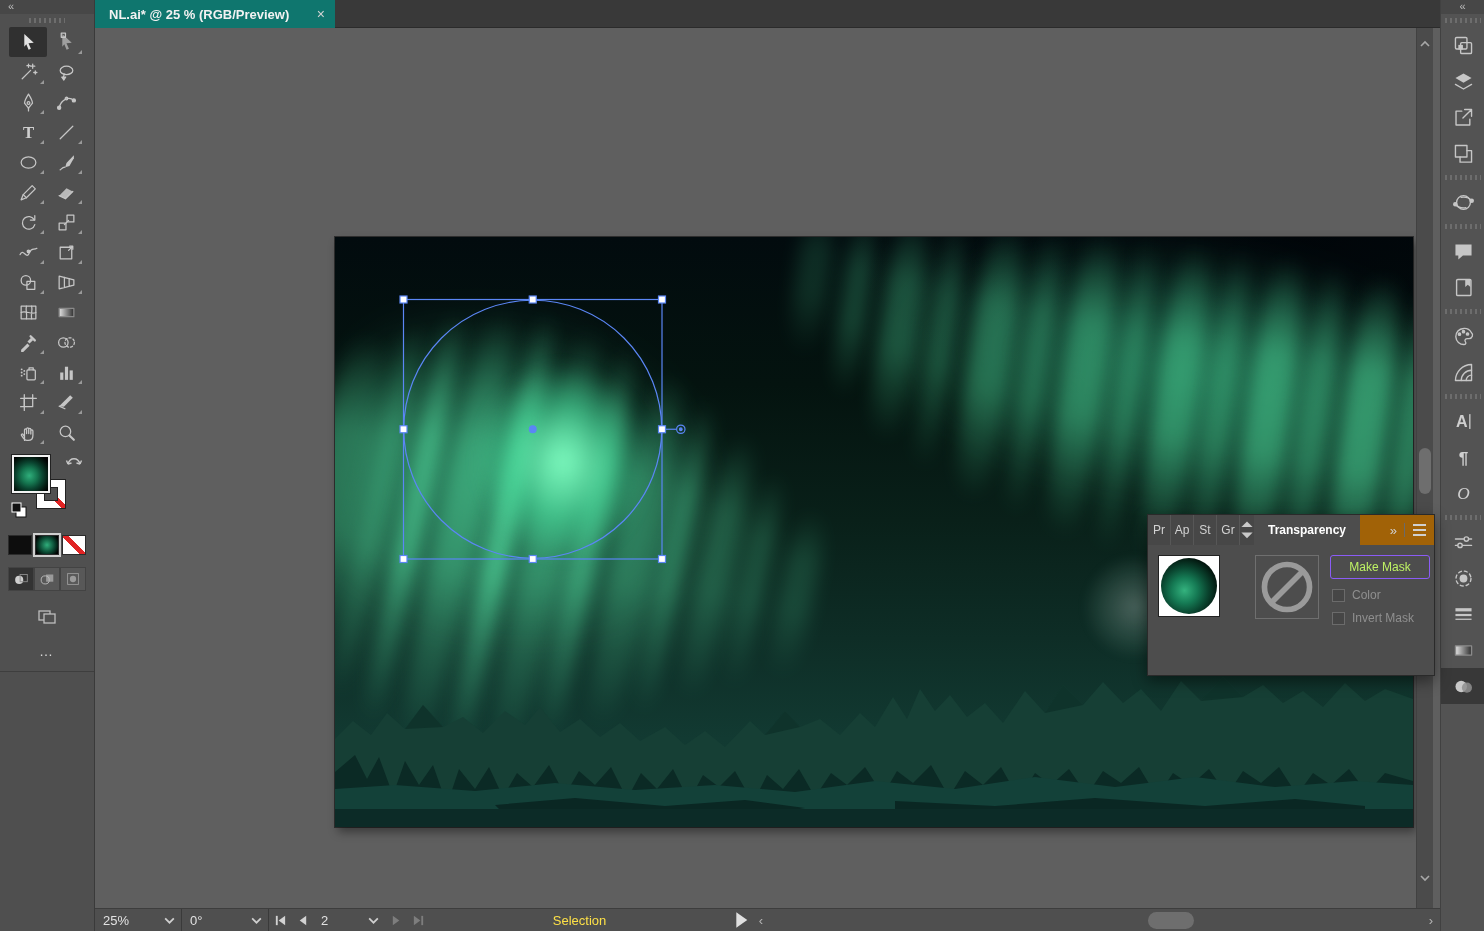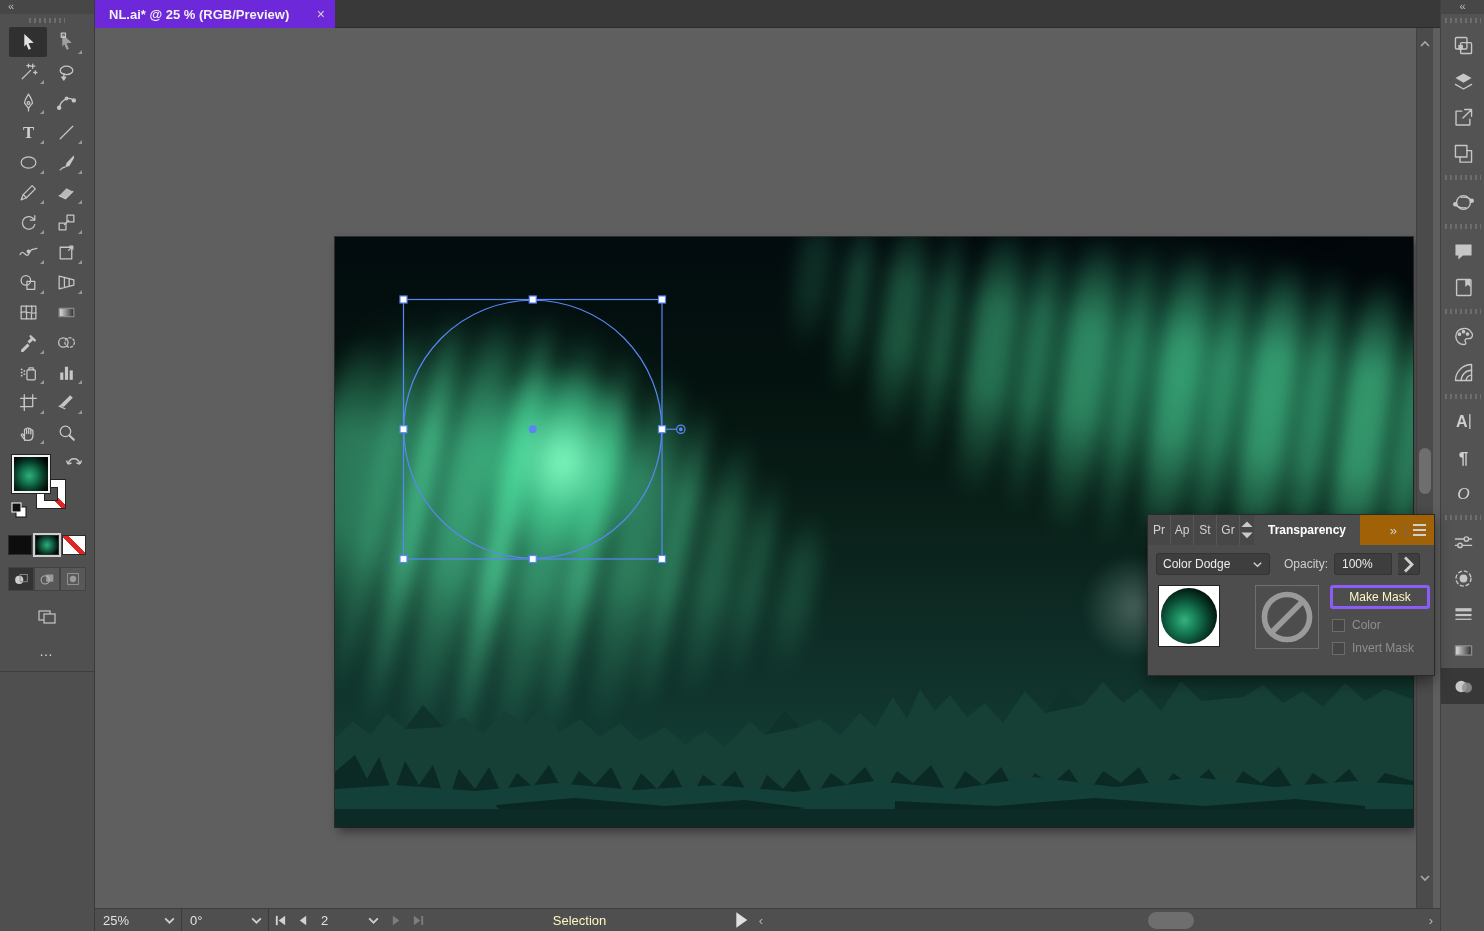--- a/index.html
+++ b/index.html
@@ -47,21 +47,21 @@
   .mode-btn.active { background:#333; }
   .mode-btn svg { width:18px; height:18px; }
   #screen-mode { display:flex; justify-content:center; margin-top:14px; }
   #screen-mode svg { width:22px; height:22px; }
   #edit-toolbar { text-align:center; margin-top:16px; color:#d8d8d8; font-size:14px;
     letter-spacing:2px; }
 
   
   #tabbar { position:absolute; left:95px; top:0; width:1345px; height:28px;
     background:#393939; border-bottom:1px solid #2b2b2b; display:flex; }
-  .doc-tab { width:240px; height:28px; background:#6d28d9; display:flex; align-items:center;
+  .doc-tab { width:240px; height:28px; background:#0f766e; display:flex; align-items:center;
     padding:0 10px 0 14px; gap:14px; }
   .tab-title { color:#f2f2f2; font-size:13px; font-weight:bold; white-space:nowrap; }
   .tab-close { color:#d4d4d4; font-size:14px; margin-left:auto; }
 
   
   #canvas { position:absolute; left:95px; top:28px; width:1345px; height:880px;
     background:#5f5f5f; overflow:hidden; }
   #artboard { position:absolute; left:240px; top:209px; width:1078px; height:590px;
     background:linear-gradient(180deg,#020b0e 0%,#04130f 25%,#092019 48%,#0e2d26 68%,#123a32 85%,#143f37 100%);
     outline:1px solid rgba(0,0,0,.5); box-shadow:3px 5px 9px rgba(0,0,0,.4); overflow:hidden; z-index:1; }
@@ -122,37 +122,37 @@
     border-left:none; border-radius:0 3px 3px 0; color:#cfcfcf; display:flex; align-items:center;
     justify-content:center; font-size:12px; }
   #tp-body { display:flex; padding:10px 8px 0 10px; }
   #obj-thumb { width:62px; height:62px; background:#fff; border:1px solid #222; flex:0 0 auto;
     display:flex; align-items:center; justify-content:center; }
   #obj-thumb i { display:block; width:56px; height:56px; border-radius:50%;
     background:radial-gradient(circle at 42% 58%, #34b27e 0%, #157a54 28%, #0a4630 50%, #03170f 72%, #000 88%); }
   #mask-thumb { width:64px; height:64px; border:1px solid #6f6f6f; margin-left:35px; flex:0 0 auto;
     display:flex; align-items:center; justify-content:center; }
   #tp-ctrls { margin-left:9px; flex:1; }
-  #make-mask-btn { width:100px; height:24px; border:3px solid #8b5cf6; border-radius:3px;
-    color:#fef9c3; font-size:12px; display:flex; align-items:center; justify-content:center;
+  #make-mask-btn { width:100px; height:24px; border:1px solid #8b5cf6; border-radius:3px;
+    color:#bef264; font-size:12px; display:flex; align-items:center; justify-content:center;
     background:#4d4d4d; margin-left:2px; }
   .tp-check { display:flex; align-items:center; gap:7px; margin:9px 0 0 4px; }
   .tp-check .box { width:13px; height:13px; border:1px solid #6b6b6b; background:#464646; }
   .tp-check span { color:#8f8f8f; font-size:12px; }
 
   
   #statusbar { position:absolute; left:95px; top:908px; width:1345px; height:23px;
     background:#4f4f4f; border-top:1px solid #3d3d3d; display:flex; align-items:stretch;
     color:#e2e2e2; font-size:13px; }
   .sb-box { display:flex; align-items:center; padding:0 8px; }
   .sb-sep { width:1px; background:#3a3a3a; }
   .sb-chev { width:24px; display:flex; align-items:center; justify-content:center; }
   .sb-chev svg, .navbtn svg { width:13px; height:13px; }
   .navbtn { width:22px; display:flex; align-items:center; justify-content:center; }
-  #sb-status { flex:1; display:flex; align-items:center; justify-content:center; color:#fef9c3; }
+  #sb-status { flex:1; display:flex; align-items:center; justify-content:center; color:#fde047; }
   #sb-play { width:22px; display:flex; align-items:center; justify-content:center; }
   #hscroll { position:relative; width:688px; display:flex; align-items:center; }
   #hscroll .hchev { width:18px; text-align:center; color:#b5b5b5; font-size:13px; }
   #htrack { position:relative; flex:1; height:100%; }
   #hthumb { position:absolute; left:58%; top:3px; width:46px; height:17px; background:#6e6e6e;
     border-radius:9px; }
 </style>
 </head>
 <body>
 
@@ -669,37 +669,20 @@
       <div id="tp-right">
         <span id="tp-expand">»</span>
         <span id="tp-sep"></span>
         <span class="burger">
             <i></i>
             <i></i>
             <i></i>
           </span>
       </div>
     </div>
-    <div id="tp-blend-row">
-      <div id="blend-select">
-        <span>Color Dodge</span>
-        <svg viewBox="0 0 12 12" fill="none" stroke="#cfcfcf" stroke-width="1.6">
-            <polyline points="2,4 6,8 10,4"></polyline>
-          </svg>
-      </div>
-      <span id="opacity-label">Opacity:</span>
-      <div id="opacity-input">
-        <span>100%</span>
-      </div>
-      <div id="opacity-stepper">
-        <svg viewBox="0 0 12 12" fill="none" stroke="#cfcfcf" stroke-width="1.6">
-            <polyline points="4,2 8,6 4,10"></polyline>
-          </svg>
-      </div>
-    </div>
     <div id="tp-body">
       <div id="obj-thumb">
           <i></i>
         </div>
       <div id="mask-thumb">
         <svg viewBox="0 0 44 44" fill="none" stroke="#9a9a9a" stroke-width="4">
           <circle cx="22" cy="22" r="16"></circle>
             <line x1="11" y1="33" x2="33" y2="11"></line>
         </svg>
       </div>

